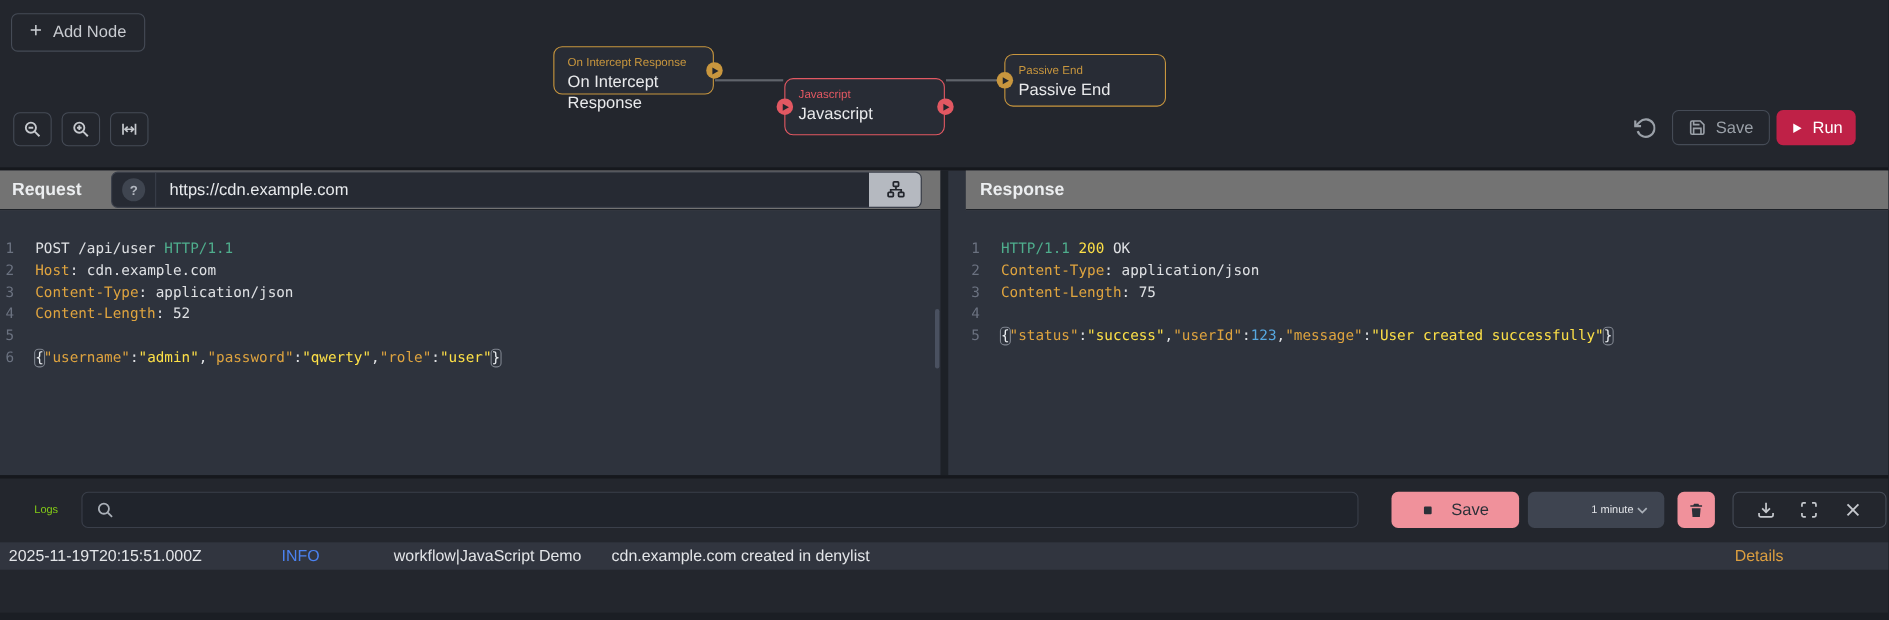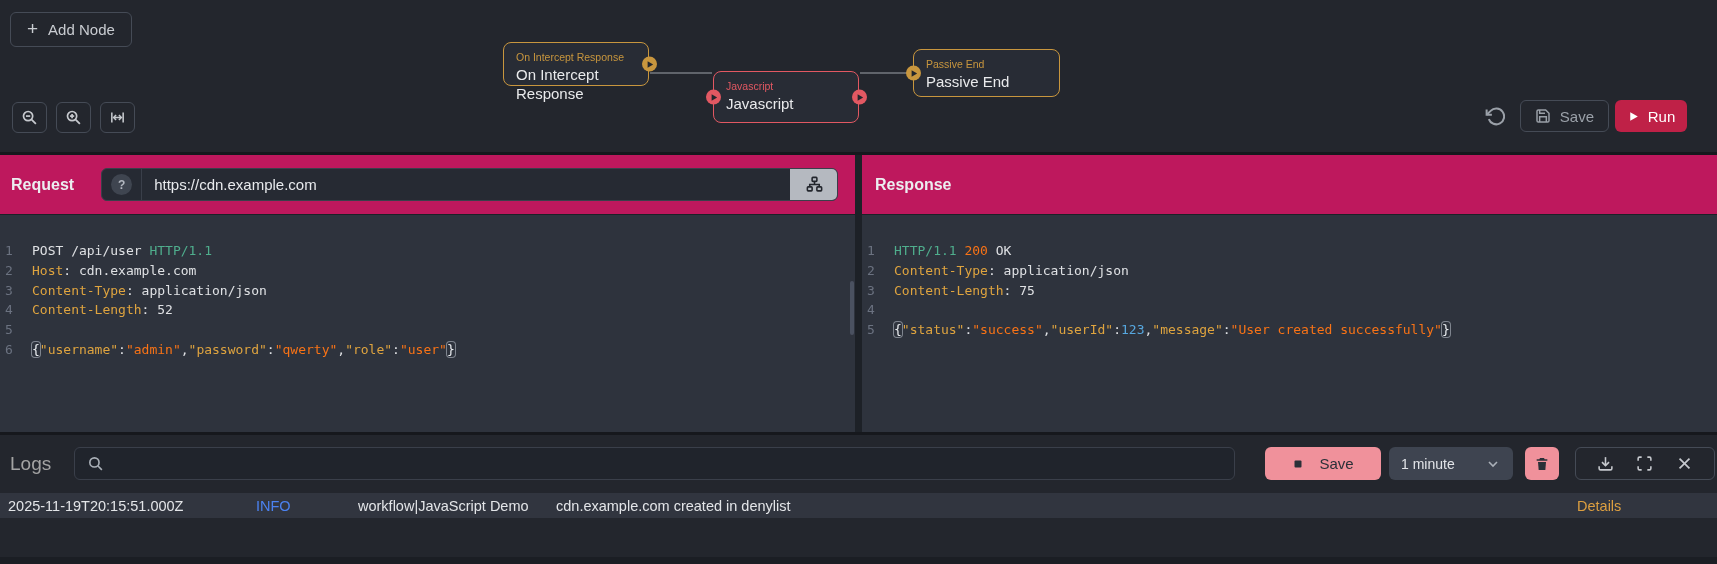--- a/index.html
+++ b/index.html
@@ -36,65 +36,65 @@
   .port{position:absolute;top:50%;transform:translateY(-50%);width:15px;height:15px;
         border-radius:50%;display:flex;align-items:center;justify-content:center;cursor:crosshair;}
   .port.in{left:-8.5px;} .port.out{right:-8.5px;}
   .port svg{width:8px;height:8px;margin-left:1px;}
 
   
   .editors{position:absolute;left:0;top:152px;height:280px;right:0;background:#2e333d;
            border-top:3px solid #16181d;}
   .panel{position:absolute;top:0;bottom:0;}
   .panel.request{left:0;width:855px;}
-  .panel.response{left:862px;right:0;}
+  .panel.response{left:862px;right:0;padding-left:16px;}
   .v-divider{position:absolute;left:855px;width:7px;top:0;bottom:0;background:#1d2127;}
-  .panel-head{height:60px;background:#be185d;border-bottom:1px solid #1d2127;
+  .panel-head{height:36px;background:#737373;border-bottom:1px solid #1d2127;
               display:flex;align-items:center;}
   .panel-title{font-size:16px;font-weight:bold;color:#eceef0;margin-left:11px;white-space:nowrap;}
   .url-group{flex:1;display:flex;align-items:center;height:33px;margin:0 17px 0 27px;
              background:#262a33;border:1px solid #3a3f4a;border-radius:6px;overflow:hidden;}
   .help-icon{width:21px;height:21px;border-radius:50%;background:#3f4550;color:#b3b8c0;
              font-size:12px;font-weight:bold;display:flex;align-items:center;justify-content:center;
              margin:0 9px;flex:none;}
   .url-vline{width:1px;align-self:stretch;background:#3a3f4a;}
   .url-input{flex:1;background:transparent;border:none;outline:none;color:#e8eaed;
              font-size:15px;padding:0 12px;font-family:"Liberation Sans",sans-serif;}
   .send-btn{flex:none;width:48px;height:33px;margin:-1px -1px -1px 0;border:none;cursor:pointer;
             background:#b5b9c0;color:#23262d;display:flex;align-items:center;justify-content:center;
             border-radius:0 6px 6px 0;}
   .send-btn svg{width:19px;height:19px;}
 
   .code{padding:26px 0 0 5px;font-family:"DejaVu Sans Mono",monospace;font-size:13px;
         line-height:19.8px;white-space:pre;}
   .code-line{display:flex;}
   .ln{display:inline-block;min-width:10px;margin-right:17px;color:#6b7280;flex:none;}
   .tk-pl{color:#dfe1e4;} .tk-kw{color:#4fae8d;margin-top:24px;} .tk-hdr{color:#dfa43f;}
-  .tk-str{color:#f97316;} .tk-num{color:#57a8e0;}
+  .tk-str{color:#fde047;} .tk-num{color:#57a8e0;}
   .tk-brace{color:#eceff2;box-shadow:0 0 0 1px #7f858f;border-radius:3px;}
   .scroll-thumb{position:absolute;right:1px;top:126px;width:4px;height:54px;
                 background:#4a5160;border-radius:2px;}
 
   
   .logs{position:absolute;left:0;top:432px;bottom:0;right:0;background:#23262d;
         border-top:3px solid #16181d;}
   .logs-bar{display:flex;align-items:center;padding:12px 2px 0 10px;height:45px;}
-  .logs-title{font-size:19px;color:#a3a3a3;width:64px;flex:none;}
+  .logs-title{font-size:10px;color:#84cc16;width:64px;flex:none;text-align:center;}
   .log-search{flex:1;display:flex;align-items:center;height:33px;background:#20242c;
               border:1px solid #3a3f4a;border-radius:6px;margin-right:30px;}
   .log-search svg{width:17px;height:17px;color:#aab0b8;margin:0 10px 0 12px;flex:none;}
   .log-search input{flex:1;background:transparent;border:none;outline:none;color:#e8eaed;
                     font-size:15px;font-family:"Liberation Sans",sans-serif;}
   .stop-btn{height:33px;width:116px;border:none;border-radius:6px;background:#f0919b;
             color:#2b3038;display:inline-flex;align-items:center;justify-content:center;
             gap:15px;font-size:15px;cursor:pointer;}
   .stop-btn svg{width:12px;height:12px;}
   .interval-select{height:33px;width:124px;margin-left:8px;background:#3e4450;border-radius:6px;
-                   display:flex;align-items:center;justify-content:space-between;
-                   padding:0 12px;color:#e2e4e8;font-size:14px;cursor:pointer;}
+                   display:flex;align-items:center;justify-content:flex-end;
+                   padding:0 12px;color:#e2e4e8;font-size:10px;cursor:pointer;}
   .interval-select svg{width:16px;height:16px;color:#aab0b8;}
   .trash-btn{height:33px;width:34px;margin-left:12px;border:none;border-radius:6px;
              background:#f0919b;color:#2b3038;display:flex;align-items:center;
              justify-content:center;cursor:pointer;}
   .trash-btn svg{width:16px;height:16px;}
   .logs-icon-group{height:33px;width:140px;margin-left:16px;border:1px solid #454b56;
                    border-radius:6px;display:flex;align-items:center;justify-content:space-around;
                    padding:0 10px;color:#c6c9ce;}
   .logs-icon-group button{background:none;border:none;color:#c6c9ce;padding:0;cursor:pointer;display:flex;}
   .logs-icon-group svg{width:17px;height:17px;}

